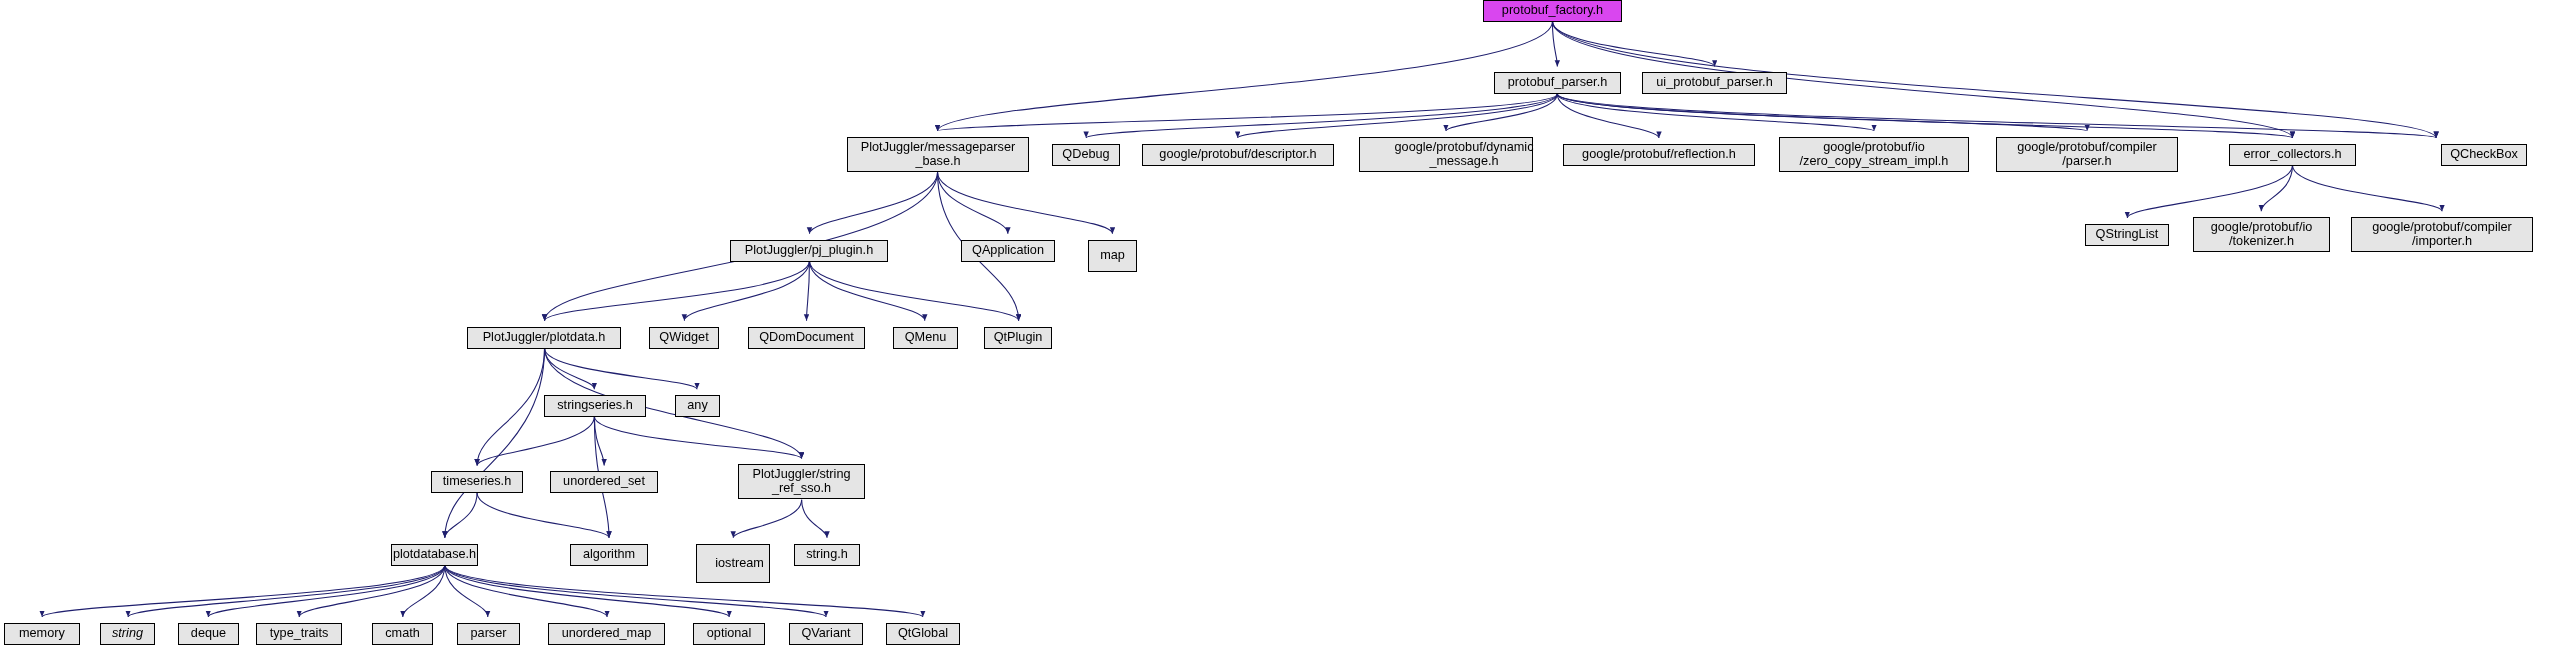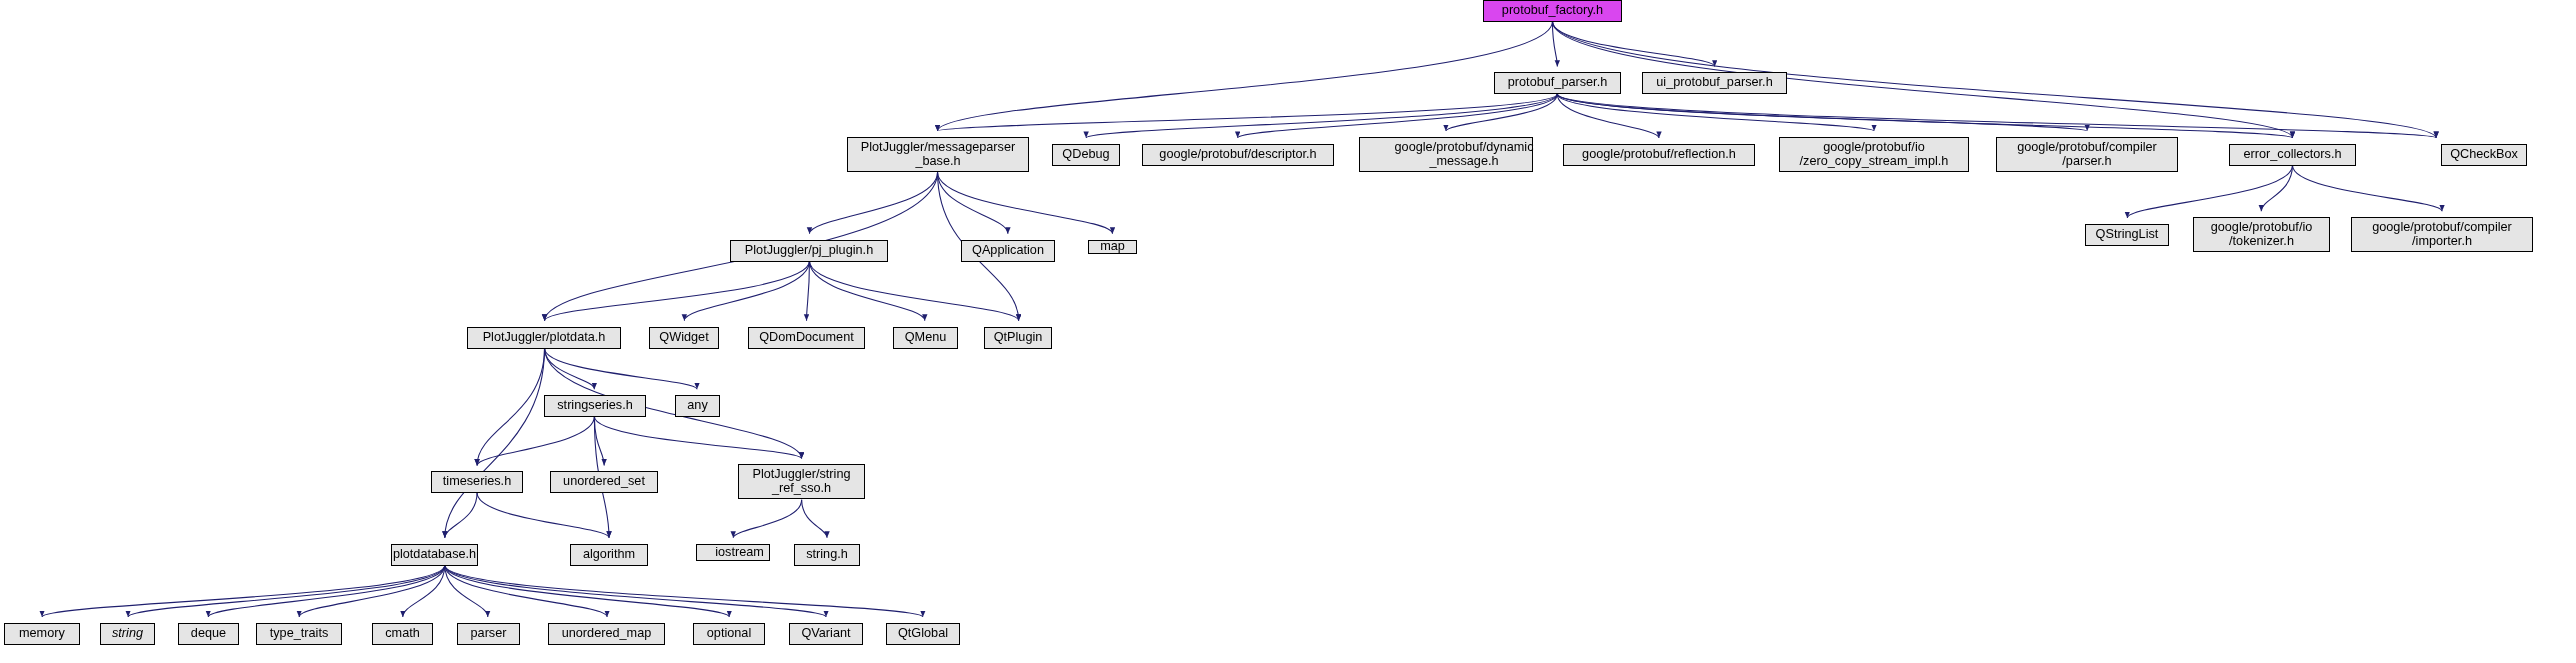--- a/index.html
+++ b/index.html
@@ -102,35 +102,35 @@
 /parser.h</div>
       <div class="node" style="left: 2229px; top: 144px; width: 127px; height: 21.5px;">error_collectors.h</div>
       <div class="node" style="left: 2393px; top: 144px; width: 86px; height: 21.5px; margin-left: 48px;">QCheckBox</div>
       <div class="node" style="left: 2085px; top: 224px; width: 84px; height: 21.5px;">QStringList</div>
       <div class="node" style="left: 2193px; top: 217px; width: 137px; height: 35px;">google/protobuf/io
 /tokenizer.h</div>
       <div class="node" style="left: 2351px; top: 217px; width: 182px; height: 35px;">google/protobuf/compiler
 /importer.h</div>
       <div class="node" style="left: 730px; top: 240px; width: 158px; height: 21.5px;">PlotJuggler/pj_plugin.h</div>
       <div class="node" style="left: 961px; top: 240px; width: 94px; height: 21.5px;">QApplication</div>
-      <div class="node" style="left: 1088px; top: 240px; width: 49px; height: 14px; text-align: center;">map</div>
+      <div class="node" style="left: 1088px; top: 240px; width: 49px; height: 32px; text-align: center;">map</div>
       <div class="node" style="left: 467px; top: 327px; width: 154px; height: 21.5px;">PlotJuggler/plotdata.h</div>
       <div class="node" style="left: 649px; top: 327px; width: 70px; height: 21.5px;">QWidget</div>
       <div class="node" style="left: 748px; top: 327px; width: 117px; height: 21.5px;">QDomDocument</div>
       <div class="node" style="left: 893px; top: 327px; width: 65px; height: 21.5px;">QMenu</div>
       <div class="node" style="left: 984px; top: 327px; width: 68px; height: 21.5px;">QtPlugin</div>
       <div class="node" style="left: 544px; top: 395px; width: 102px; height: 21.5px;">stringseries.h</div>
       <div class="node" style="left: 675px; top: 395px; width: 45px; height: 21.5px;">any</div>
       <div class="node" style="left: 431px; top: 471px; width: 92px; height: 21.5px;">timeseries.h</div>
       <div class="node" style="left: 550px; top: 471px; width: 108px; height: 21.5px;">unordered_set</div>
       <div class="node" style="left: 738px; top: 464px; width: 127px; height: 35px;">PlotJuggler/string
 _ref_sso.h</div>
       <div class="node" style="left: 391px; top: 544px; width: 87px; height: 21.5px;">plotdatabase.h</div>
       <div class="node" style="left: 570px; top: 544px; width: 78px; height: 21.5px;">algorithm</div>
-      <div class="node" style="left: 696px; top: 544px; width: 74px; height: 17px; padding-left: 13px;">iostream</div>
+      <div class="node" style="left: 696px; top: 544px; width: 74px; height: 39px; padding-left: 13px;">iostream</div>
       <div class="node" style="left: 794px; top: 544px; width: 66px; height: 21.5px;">string.h</div>
       <div class="node" style="left: 3.9px; top: 623px; width: 76px; height: 21.5px;">memory</div>
       <div class="node" style="left: 100px; top: 623px; width: 55px; height: 21.5px; font-style: italic;">string</div>
       <div class="node" style="left: 178px; top: 623px; width: 61px; height: 21.5px;">deque</div>
       <div class="node" style="left: 256px; top: 623px; width: 86px; height: 21.5px;">type_traits</div>
       <div class="node" style="left: 372px; top: 623px; width: 61px; height: 21.5px;">cmath</div>
       <div class="node" style="left: 457px; top: 623px; width: 63px; height: 21.5px;">parser</div>
       <div class="node" style="left: 548px; top: 623px; width: 117px; height: 21.5px;">unordered_map</div>
       <div class="node" style="left: 693px; top: 623px; width: 72px; height: 21.5px;">optional</div>
       <div class="node" style="left: 789px; top: 623px; width: 74px; height: 21.5px;">QVariant</div>

